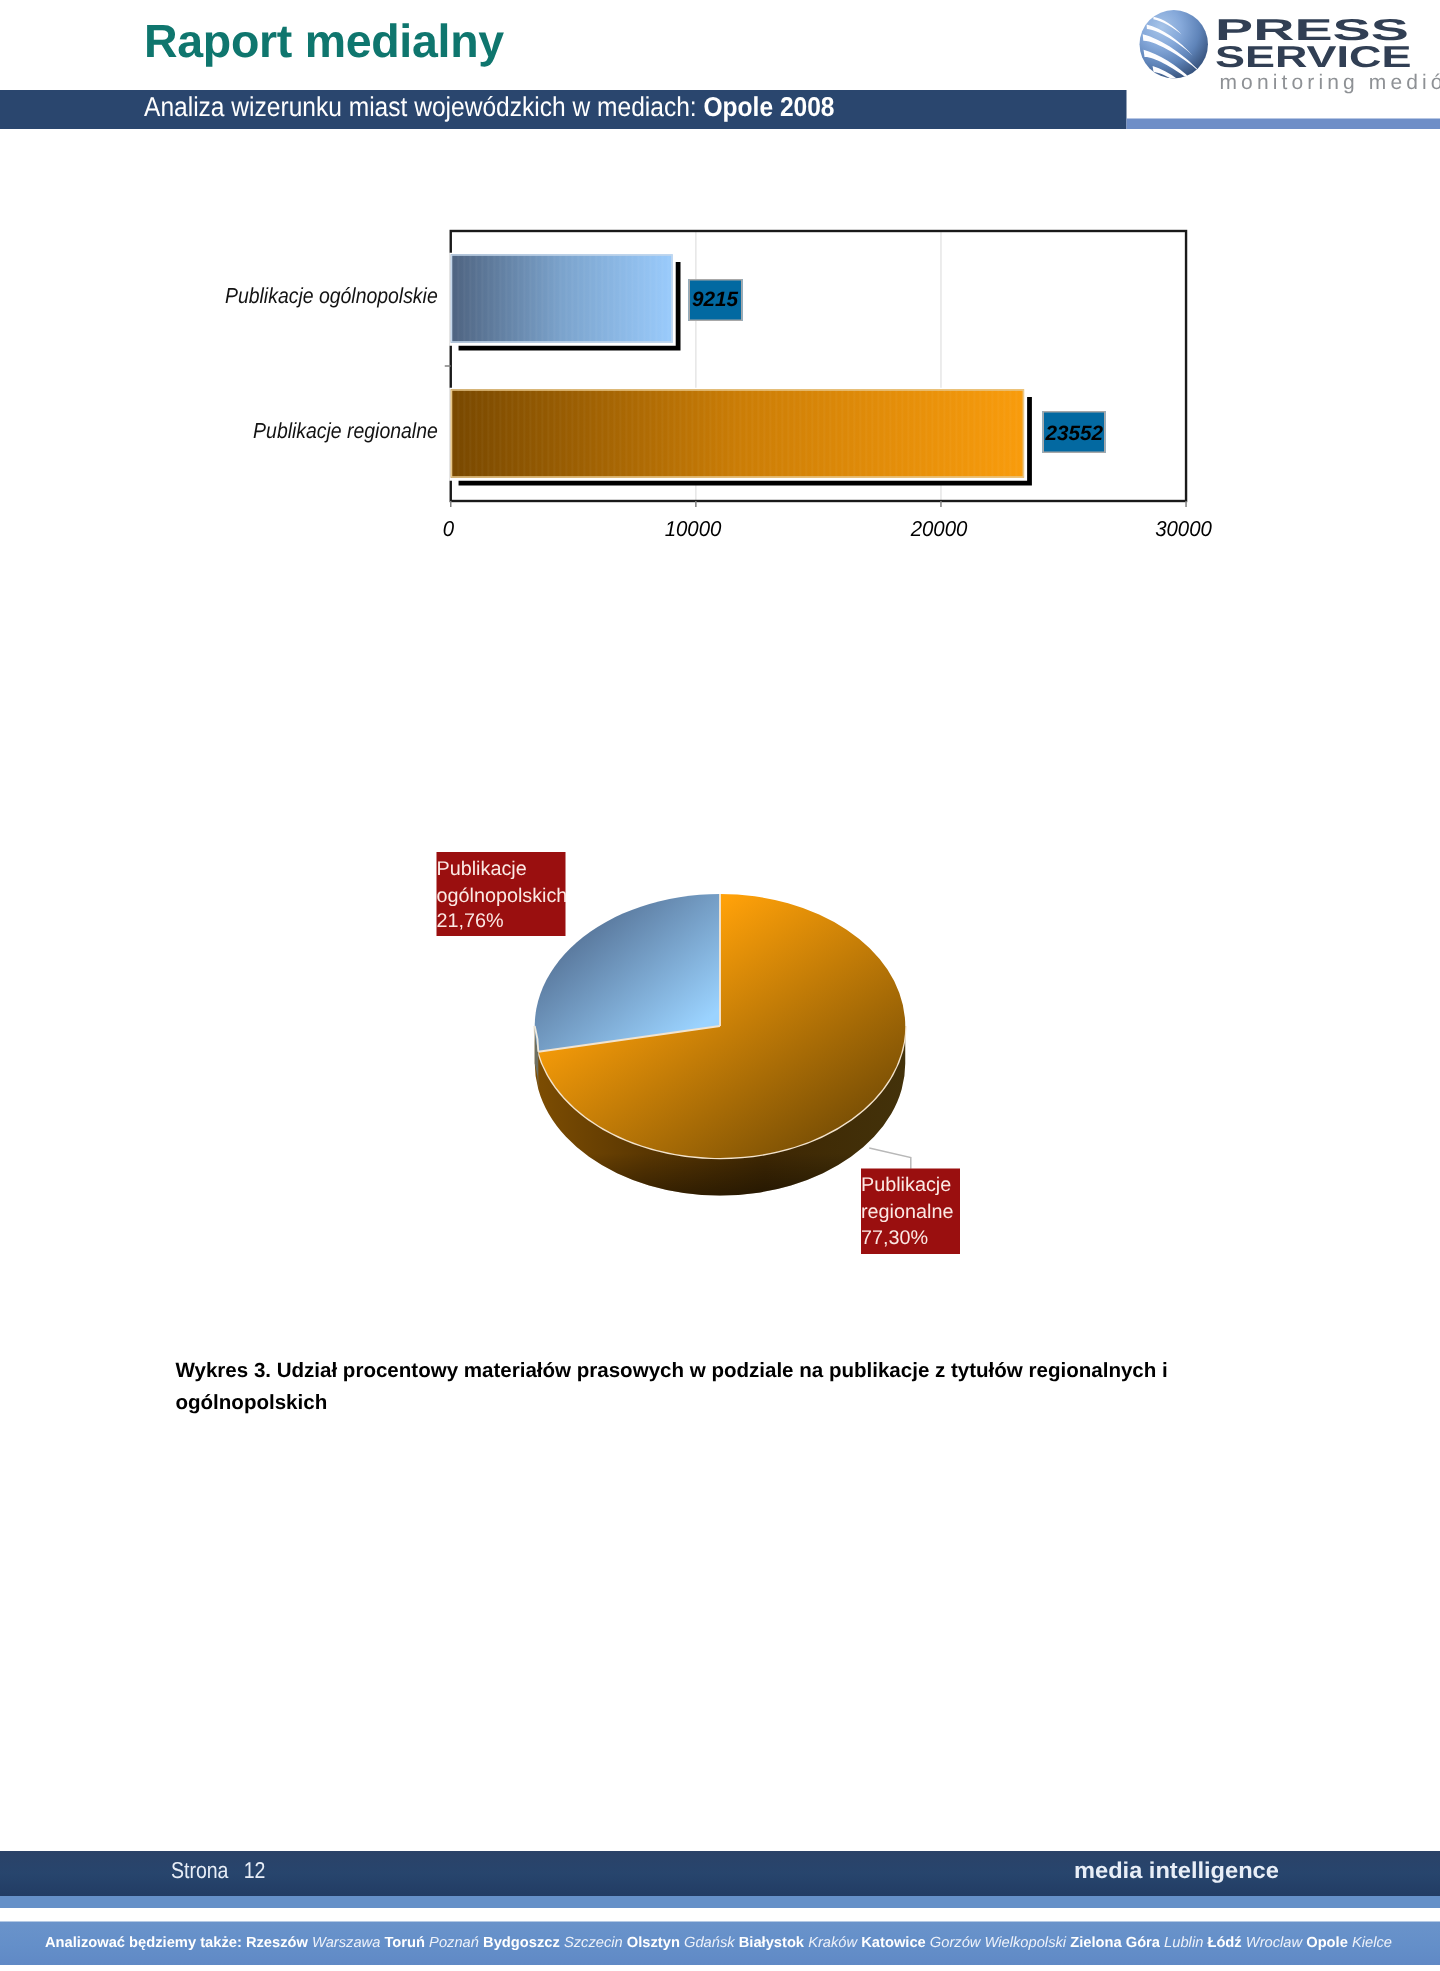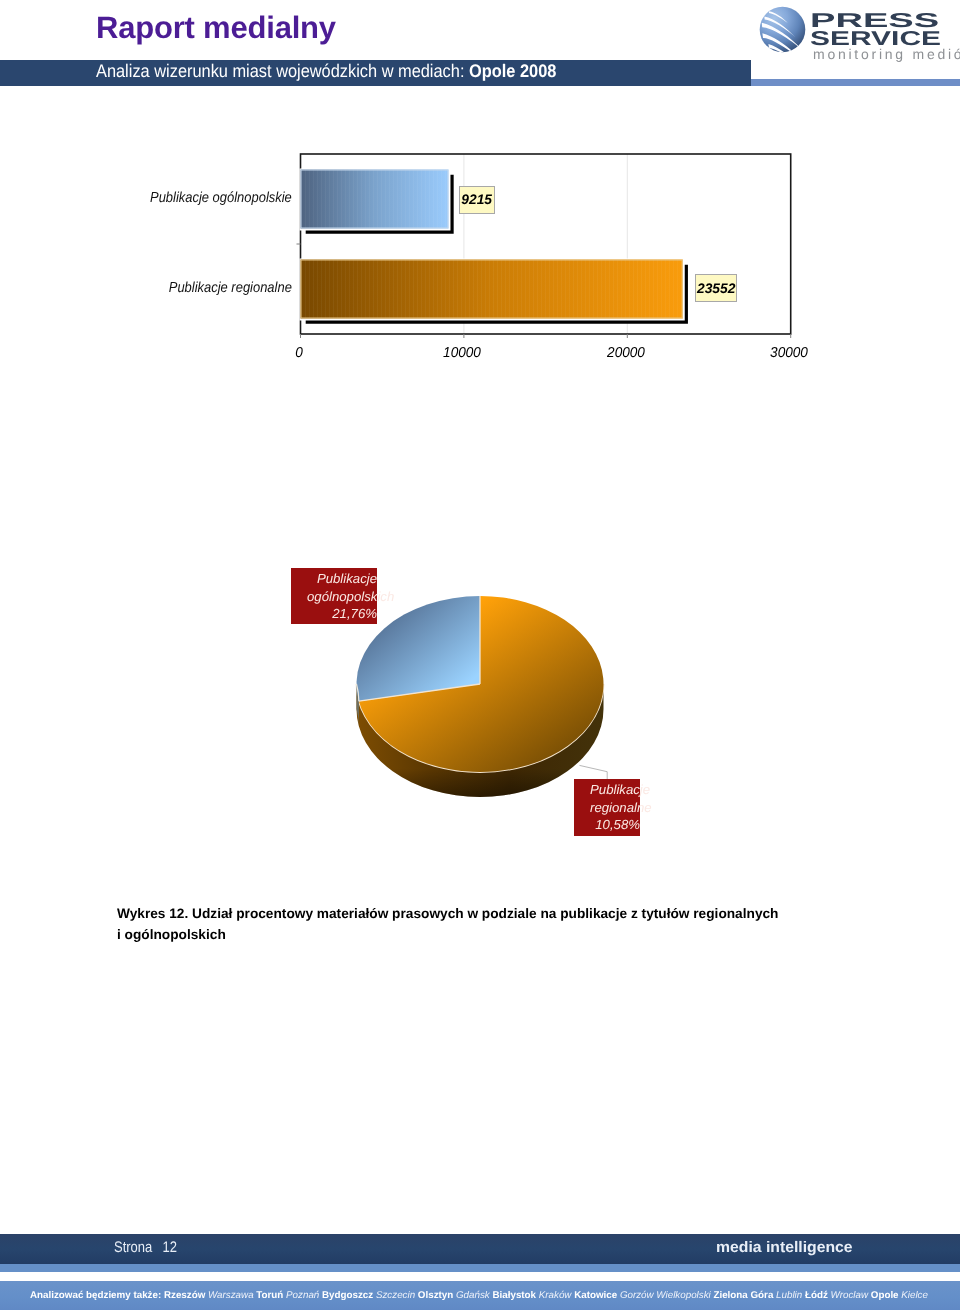--- a/index.html
+++ b/index.html
@@ -1,21 +1,21 @@
 <!DOCTYPE html>
 <html><head>
 <meta charset="utf-8">
 <style>
   html,body{margin:0;padding:0;}
   body{width:960px;height:1314px;background:#fff;font-family:"Liberation Sans",sans-serif;position:relative;overflow:hidden;-webkit-font-smoothing:antialiased;text-rendering:geometricPrecision;}
   .page{position:absolute;inset:0;}
 
   
   #report-title{position:absolute;left:96px;top:12px;font-size:31px;font-weight:bold;
-    color:#4c1d95;letter-spacing:-0.2px;line-height:1;white-space:nowrap;}
+    color:#0f766e;letter-spacing:-0.2px;line-height:1;white-space:nowrap;}
   #subtitle-bar{position:absolute;left:0;top:60px;width:751px;height:26px;
     background:#2a466e;}
   #subtitle-bar-ext{position:absolute;left:751px;top:79px;width:209px;height:7px;
     background:#6e8ec7;}
   #subtitle-text{position:absolute;left:96px;top:58px;height:26px;line-height:26px;
     font-size:18.2px;color:#ffffff;white-space:nowrap;
     transform:scaleX(0.9);transform-origin:left center;}
   #subtitle-text b{font-weight:bold;}
 
   
@@ -34,29 +34,29 @@
     line-height:21px;}
   #caption-11{top:382px;width:700px;}
   #caption-12{top:903px;width:668px;}
 
   
   #barchart{position:absolute;left:101px;top:146px;width:720px;height:220px;font-style:italic;}
   .bc-cat{position:absolute;right:0;font-size:14.5px;color:#131313;white-space:nowrap;
     text-align:right;line-height:1;transform:scaleX(0.893);transform-origin:right center;}
   .bc-tick{position:absolute;font-size:14.4px;color:#000;white-space:nowrap;
     text-align:center;line-height:1;transform:scaleX(0.945);transform-origin:center;}
-  .bc-vallabel{position:absolute;background:#fef9c3;border:1px solid #a8a8a8;
+  .bc-vallabel{position:absolute;background:#0369a1;border:1px solid #a8a8a8;
     font-size:13.8px;font-weight:bold;color:#000;display:flex;align-items:center;
     justify-content:center;box-sizing:border-box;}
 
   
   #piechart{position:absolute;left:120px;top:545px;width:720px;height:360px;}
   .pc-label{position:absolute;background:#9a0f0f;color:#fbe9e4;font-size:13.2px;
-    line-height:17.5px;text-align:right;padding:2px 0 4px 16px;box-sizing:border-box;
-    white-space:nowrap;font-style:italic;}
+    line-height:17.5px;text-align:left;padding:2px 0 4px 0;box-sizing:border-box;
+    white-space:nowrap;}
 
   
   #footer-bar{position:absolute;left:0;top:1234px;width:960px;height:30px;
     background:linear-gradient(to bottom,#2b4268 0%,#27456d 50%,#223c64 100%);}
   #footer-bar-light{position:absolute;left:0;top:1264px;width:960px;height:8px;
     background:linear-gradient(to bottom,#6590c8 0%,#6590c8 100%);}
   #footer-strip{position:absolute;left:0;top:1281px;width:960px;height:29px;
     background:linear-gradient(to bottom,#6a93ca 0%,#648fc9 55%,#6089c5 100%);}
   #footer-page{position:absolute;left:114px;top:1233px;height:30px;line-height:30px;
     font-size:15.3px;color:#e8eef7;white-space:nowrap;
@@ -185,24 +185,24 @@
         <path d="M 238.87 156.14 A 123.5 88 0 0 0 236.5 139" fill="none" stroke="#eeeadf" stroke-width="1.2"></path>
         <path d="M 459.5 220.4 L 487.2 226.7 L 487.2 234.2" fill="none" stroke="#b8b8b8" stroke-width="1"></path>
       </svg>
   <div class="pc-label" style="left: 171px; top: 23px; width: 86px; height: 56px;">
         <div>Publikacje</div>
         <div>ogólnopolskich</div>
         <div>21,76%</div>
       </div><div class="pc-label" style="left: 454px; top: 234px; width: 66px; height: 57px;">
         <div>Publikacje</div>
         <div>regionalne</div>
-        <div>10,58%</div>
+        <div>77,30%</div>
       </div></div>
 
-  <div class="caption" id="caption-12">Wykres 12. Udział procentowy materiałów prasowych w podziale na publikacje z tytułów regionalnych i ogólnopolskich</div>
+  <div class="caption" id="caption-12">Wykres 3. Udział procentowy materiałów prasowych w podziale na publikacje z tytułów regionalnych i ogólnopolskich</div>
 
   <div id="footer-bar"></div>
   <div id="footer-bar-light"></div>
   <div id="footer-strip"></div>
   <div id="footer-page"><span>Strona</span><span class="num">12</span></div>
   <div id="footer-brand">media intelligence</div>
   <div id="footer-cities"><span class="b">Analizować będziemy także: </span><span class="b">Rzeszów</span><span class="n"> Warszawa</span><span class="b"> Toruń</span><span class="n"> Poznań</span><span class="b"> Bydgoszcz</span><span class="n"> Szczecin</span><span class="b"> Olsztyn</span><span class="n"> Gdańsk</span><span class="b"> Białystok</span><span class="n"> Kraków</span><span class="b"> Katowice</span><span class="n"> Gorzów Wielkopolski</span><span class="b"> Zielona Góra</span><span class="n"> Lublin</span><span class="b"> Łódź</span><span class="n"> Wroclaw</span><span class="b"> Opole</span><span class="n"> Kielce</span></div>
 
 </div>
 

